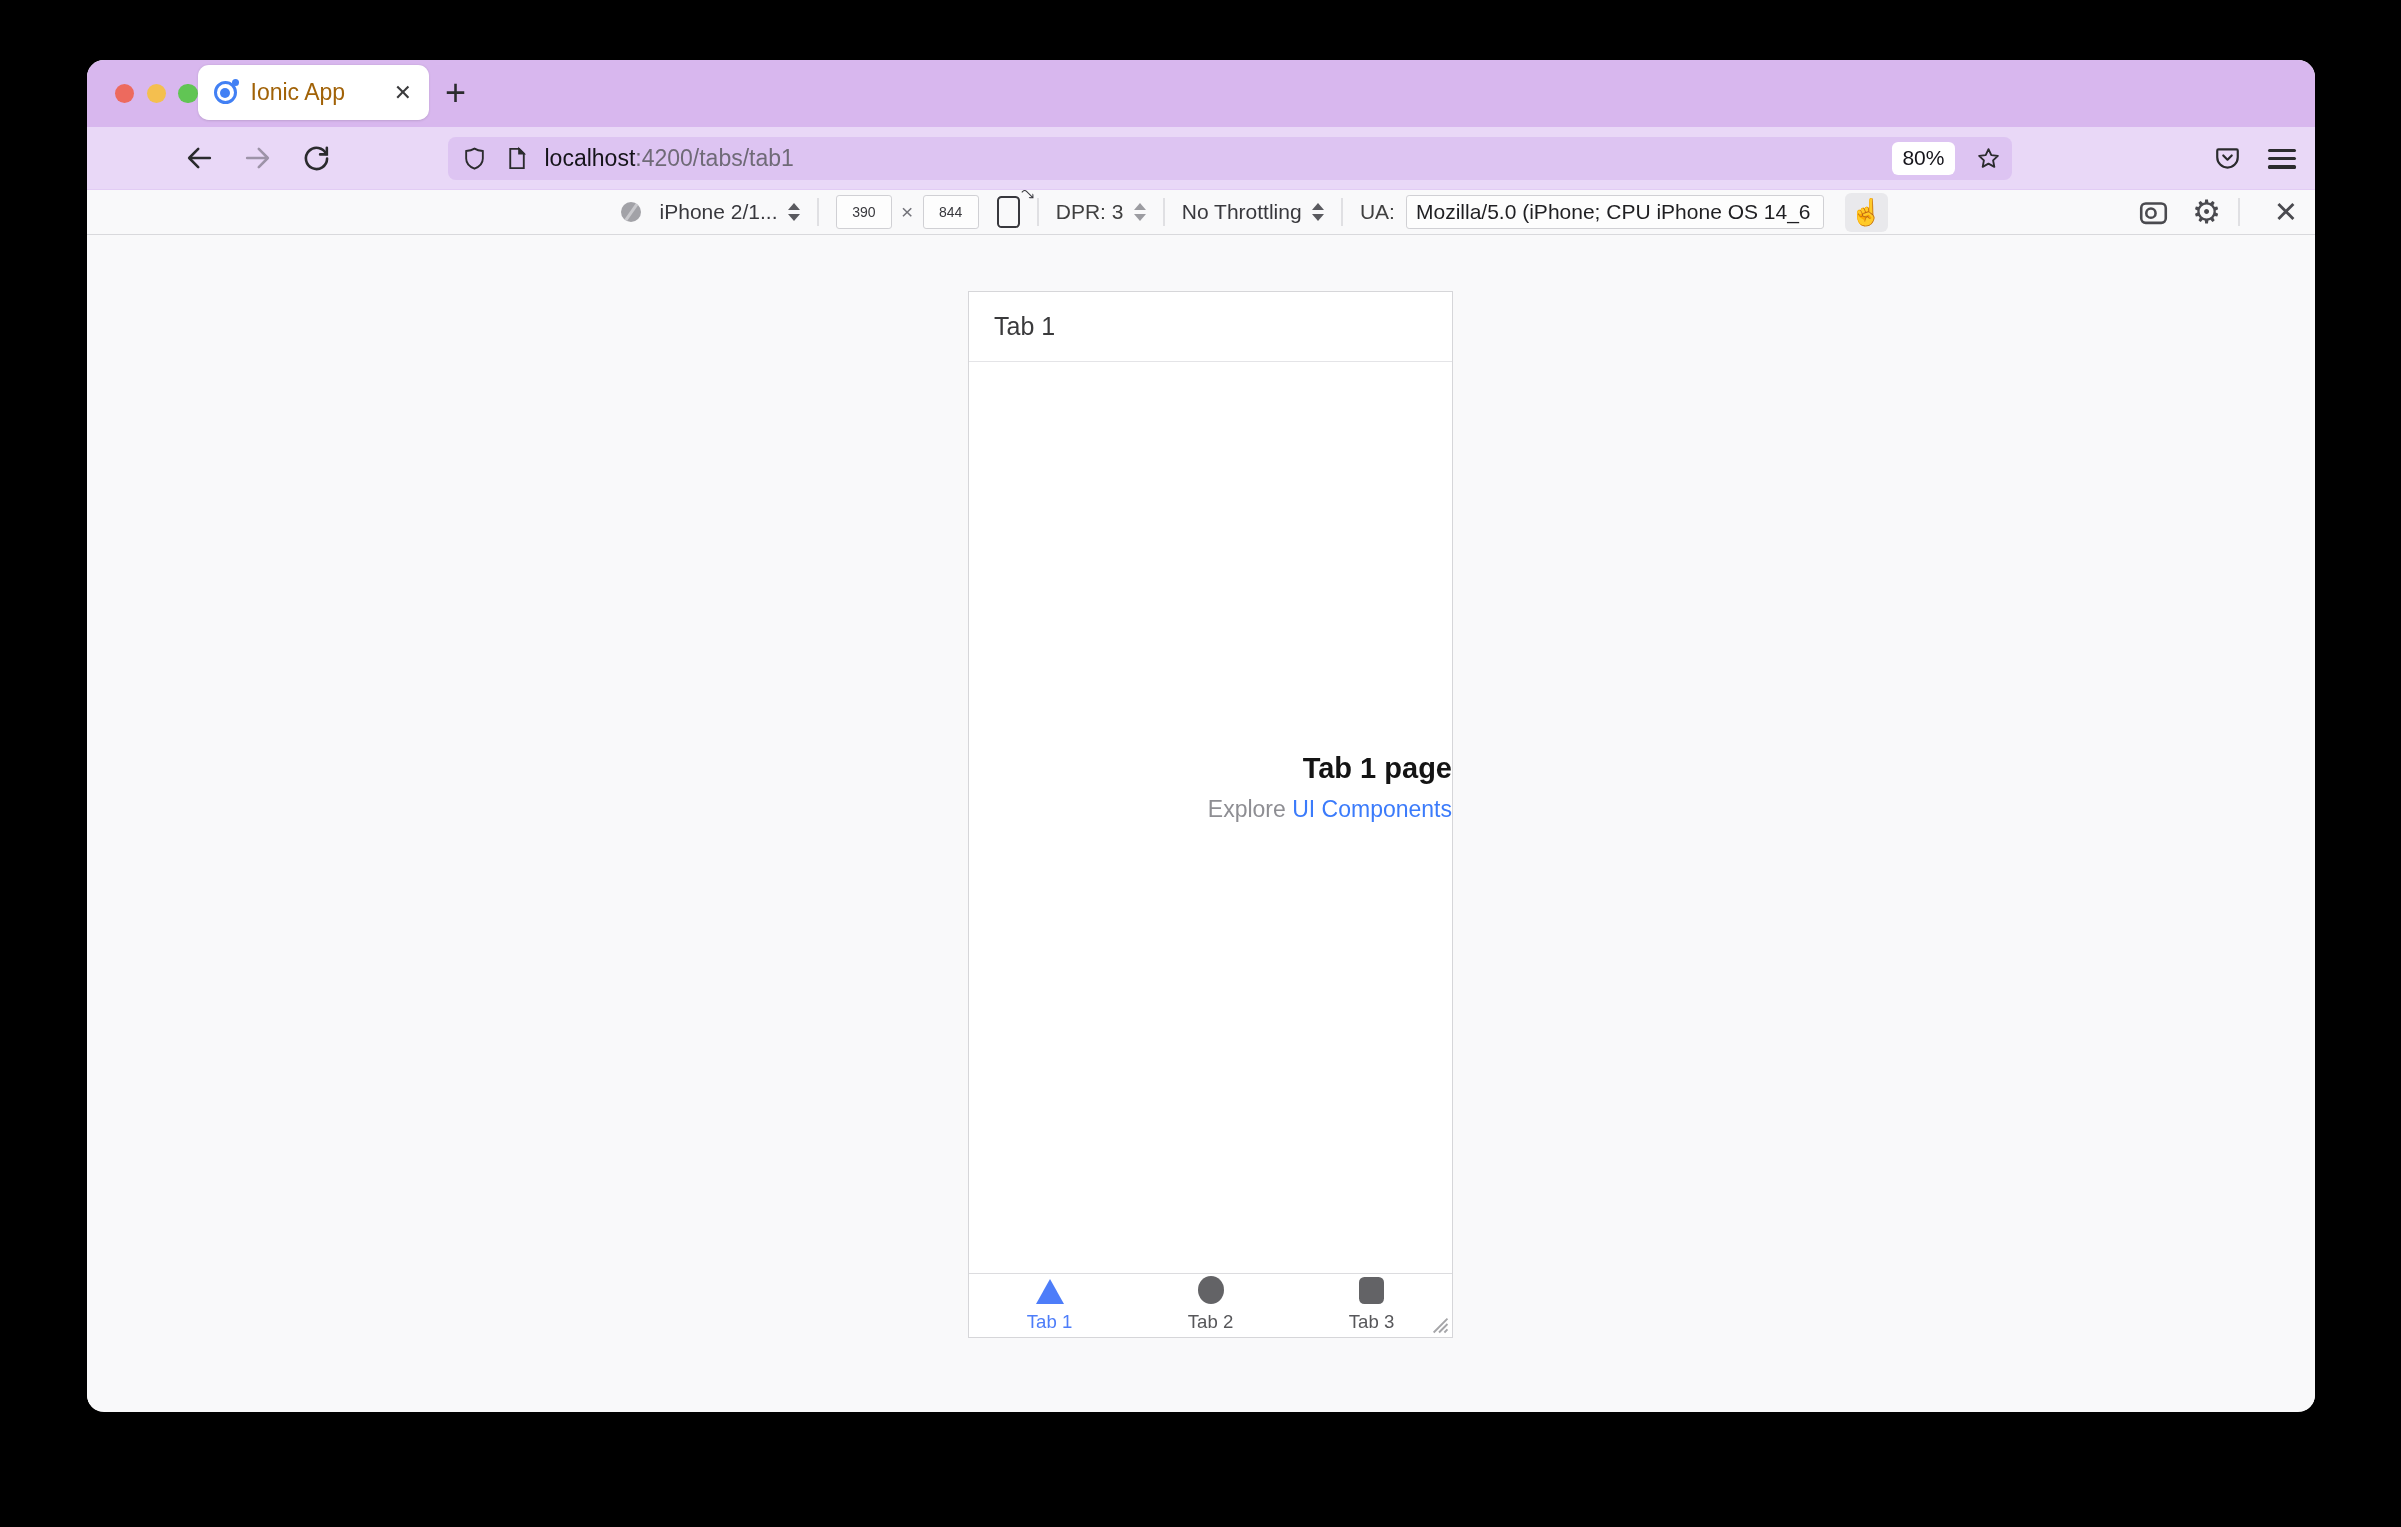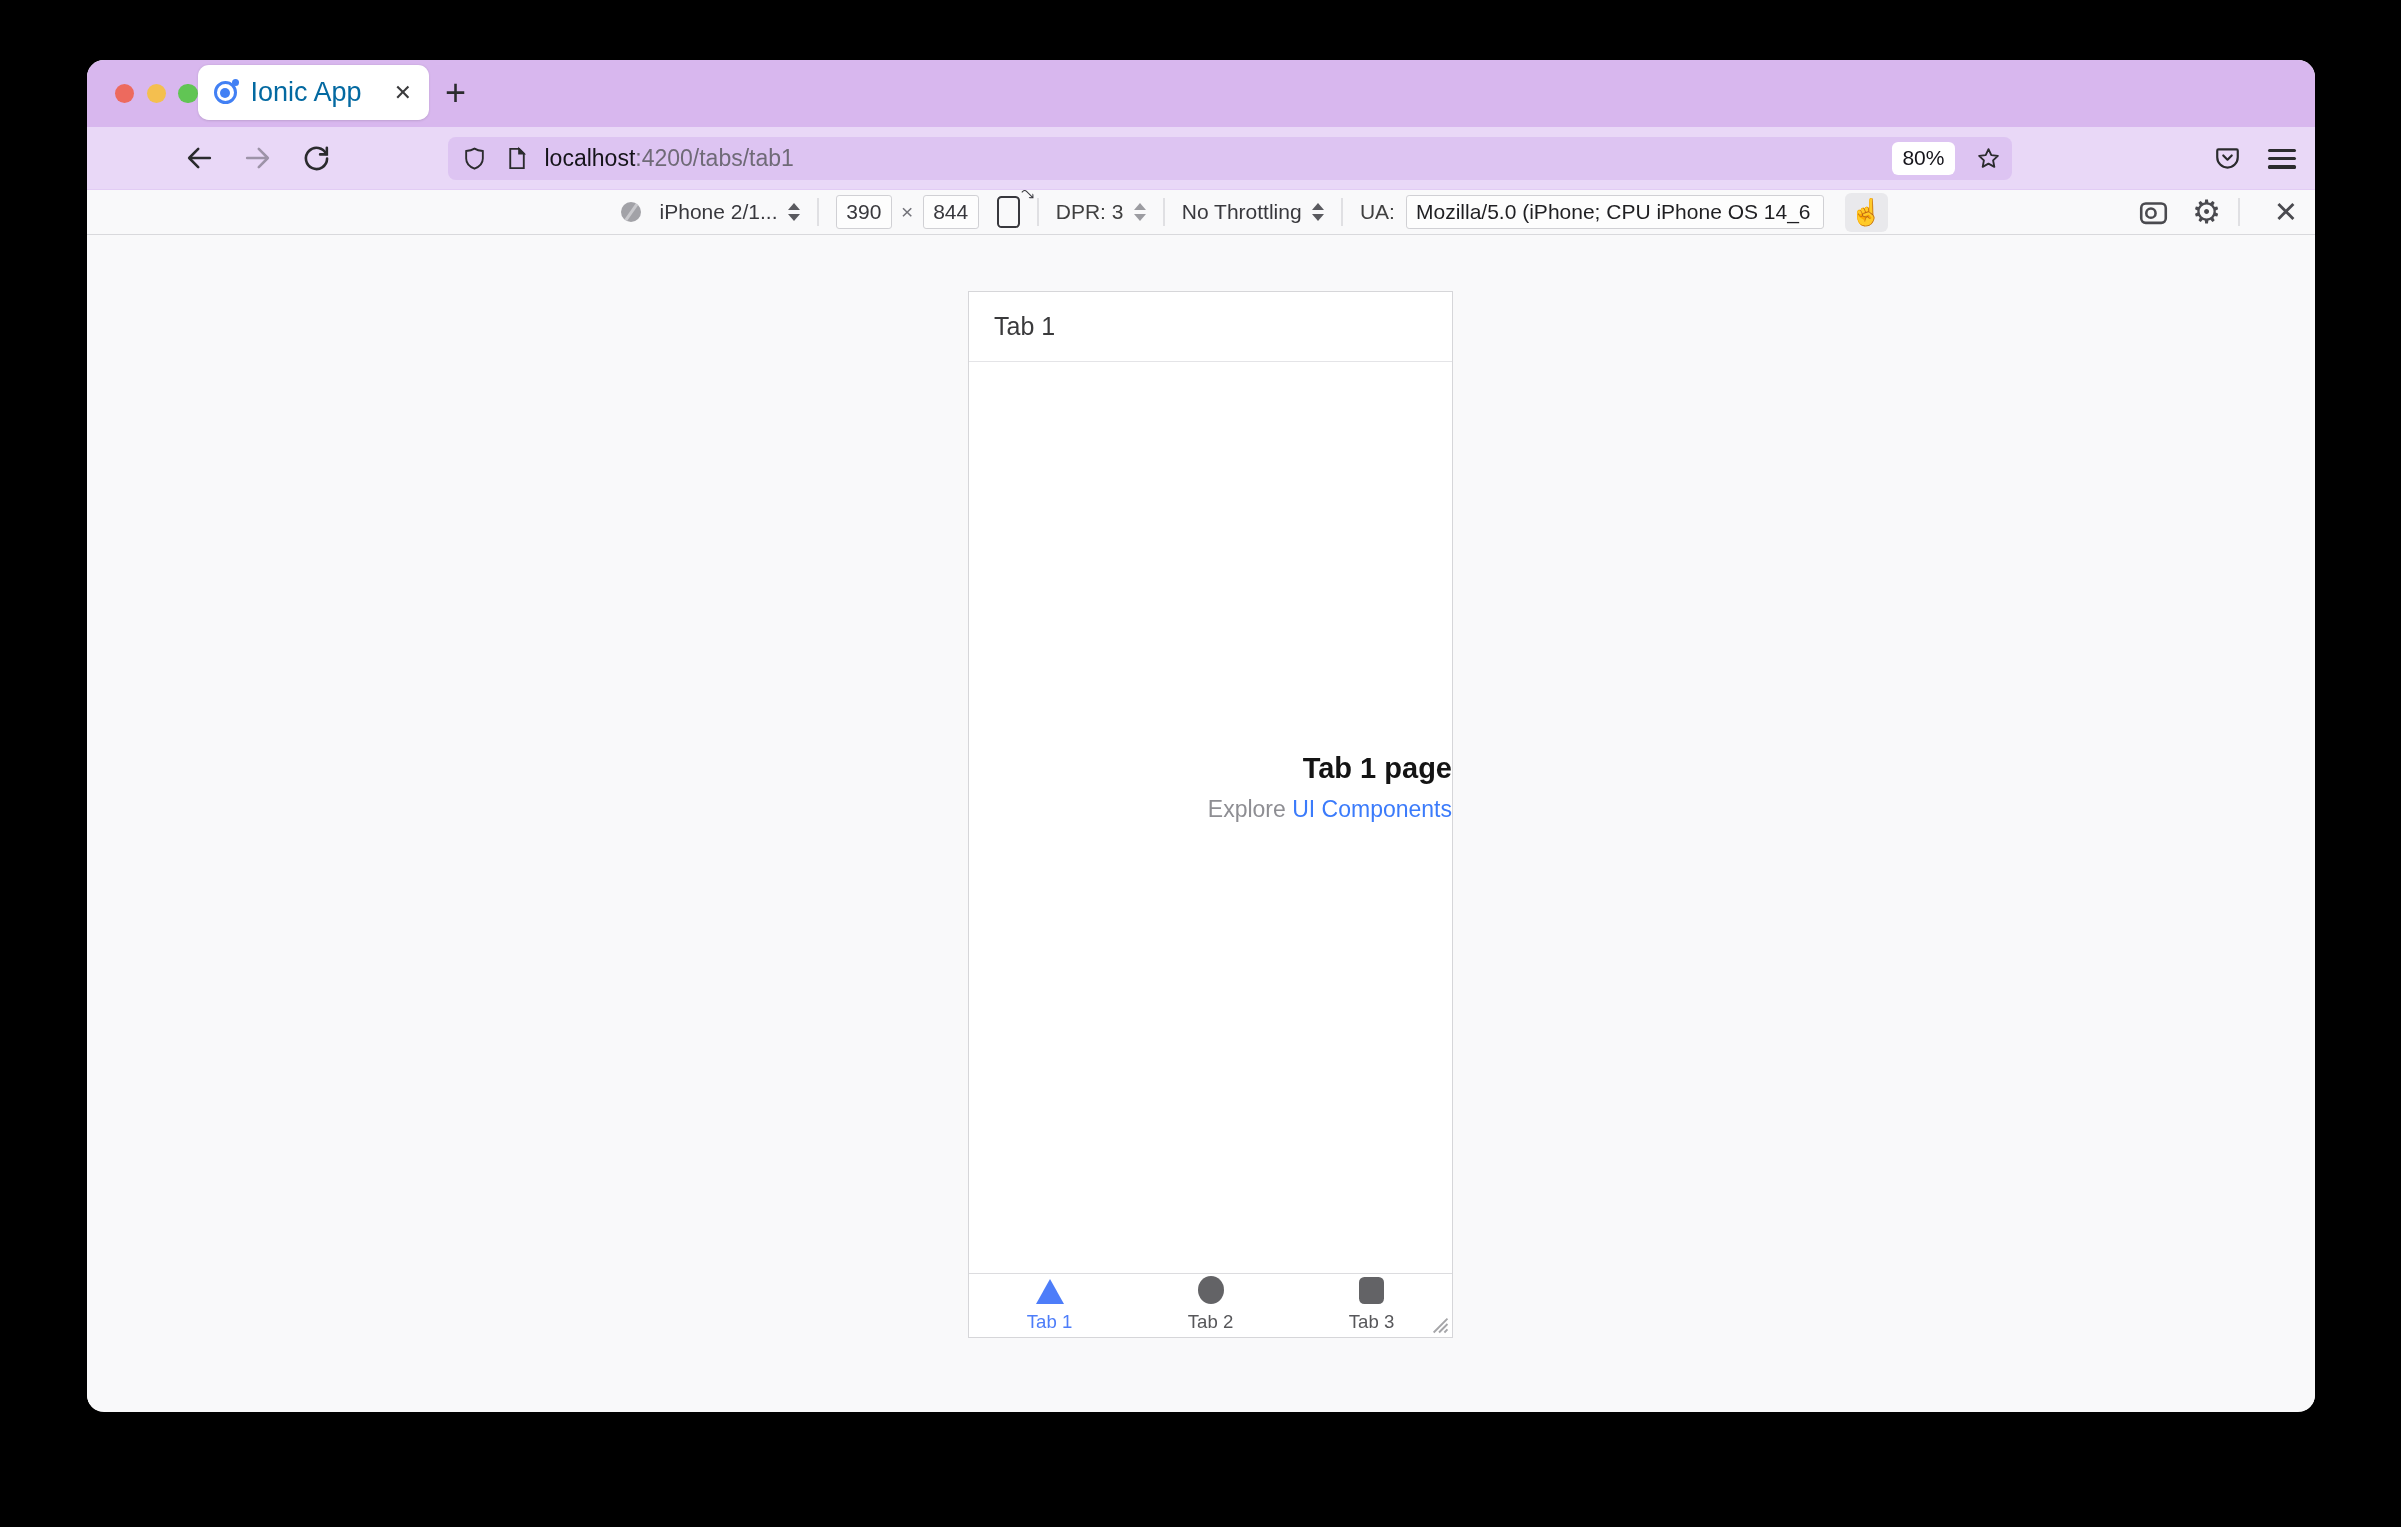--- a/index.html
+++ b/index.html
@@ -14,21 +14,21 @@
   .traffic span { width:19.3px; height:19.3px; border-radius:50%; display:block; }
   .t-red{ background:#ed6a5e; } .t-yellow{ background:#f4bf4f; } .t-green{ background:#61c554; }
   .browser-tab {
     position:absolute; left:111px; top:5.4px; width:231px; height:55px;
     background:#fff; border-radius:10.8px; display:flex; align-items:center;
     padding:0 14px 0 15.5px; box-shadow:0 0.8px 2.3px rgba(0,0,0,0.12);
   }
   .favicon { width:23px; height:23px; border:3.1px solid #4280f4; border-radius:50%; position:relative; flex:0 0 auto; }
   .favicon::before { content:""; position:absolute; left:50%; top:50%; width:10.8px; height:10.8px; margin:-5.4px 0 0 -5.4px; background:#4280f4; border-radius:50%; }
   .favicon::after { content:""; position:absolute; right:-5.4px; top:-5.4px; width:7px; height:7px; background:#4280f4; border-radius:50%; }
-  .tab-title { font-size:27px; color:#0369a1; margin-left:14px; flex:1; white-space:nowrap; overflow:hidden; }
+  .tab-title { font-size:23px; color:#a16207; margin-left:14px; flex:1; white-space:nowrap; overflow:hidden; }
   .tab-close { font-size:21.7px; color:#3a3a3c; line-height:1; padding:3.1px; }
   .newtab { position:absolute; left:347px; top:10.8px; font-size:36px; font-weight:300; color:#2b2b2e; line-height:43px; width:43px; text-align:center; }
   
   .navbar { position:relative; height:63px; background:#e9d8f7; border-bottom:1.5px solid #e2ccf4; display:flex; align-items:center; }
   .nav-ic { position:absolute; top:50%; transform:translateY(-50%); width:31px; height:31px; }
   .nav-ic svg { width:100%; height:100%; }
   .ic-back{ left:97px; } .ic-fwd{ left:155px; } .ic-reload{ left:214px; }
   .urlbar {
     position:absolute; left:361px; top:10px; width:1564px; height:43px;
     background:#ddc4f2; border-radius:7.7px; display:flex; align-items:center; padding:0 10.8px 0 14px;
@@ -46,21 +46,21 @@
   .rdm-left { position:absolute; left:534px; display:flex; align-items:center; height:100%; }
   .rdm-sep { width:1.5px; height:28px; background:#e0e0e3; margin:0 17px; }
   .dev-ic { width:20px; height:20px; border-radius:50%; background:#a2a2a7; position:relative; overflow:hidden; flex:0 0 auto; }
   .dev-ic::after{ content:""; position:absolute; left:8.5px; top:-3.1px; width:3.1px; height:26px; background:#c9c9cd; transform:rotate(35deg); }
   .rdm-label { white-space:nowrap; }
   .stepper { display:inline-flex; flex-direction:column; gap:3.9px; margin-left:10.8px; }
   .stepper i { width:0; height:0; border-left:6.2px solid transparent; border-right:6.2px solid transparent; display:block; }
   .stepper .up { border-bottom:7px solid #5a5a5f; }
   .stepper .dn { border-top:7px solid #5a5a5f; }
   .stepper.dim .up { border-bottom-color:#9c9ca1; } .stepper.dim .dn { border-top-color:#9c9ca1; }
-  .size-input { width:56px; height:34px; border:1.5px solid #d0d0d4; background:#fdfdfd; border-radius:3.1px; font-size:21px; text-align:center; color:#38383d; font-family:inherit; }
+  .size-input { width:56px; height:34px; border:1.5px solid #d0d0d4; background:#fdfdfd; border-radius:3.1px; font-size:14px; text-align:center; color:#38383d; font-family:inherit; }
   .times { color:#73737a; margin:0 9.3px; font-size:21px; }
   .rotate-ic { width:23px; height:32.5px; border:2.3px solid #38383d; border-radius:4.6px; margin-left:18.6px; position:relative; }
   .rotate-ic::after { content:"⤵"; position:absolute; right:-15.5px; top:-12.4px; font-size:17px; color:#38383d; transform:rotate(-45deg); }
   .dim { color:#404040; }
   .ua-input { width:418px; height:34px; border:1.5px solid #d0d0d4; background:#fdfdfd; border-radius:3.1px; font-size:21px; padding:0 9.3px; color:#1f1f22; font-family:inherit; margin-left:10.8px; white-space:nowrap; overflow:hidden; }
   .touch-btn { width:43px; height:39px; background:#e9e9ec; border-radius:6.2px; margin-left:21.7px; display:flex; align-items:center; justify-content:center; }
   .touch-glyph { font-size:26px; color:#2d62e0; line-height:1; }
   .rdm-right { position:absolute; right:17px; display:flex; align-items:center; }
   .rdm-right svg { width:31px; height:31px; }
   .gear-glyph { font-size:32.5px; color:#4a4a4f; line-height:1; margin-left:23px; }

